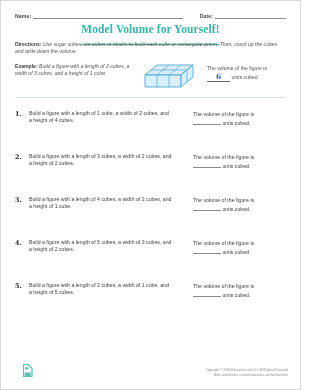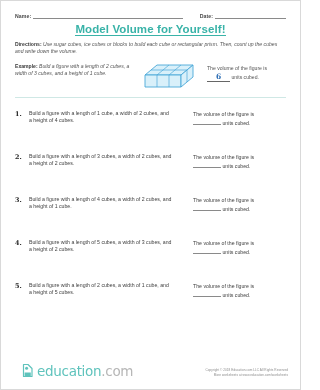--- a/index.html
+++ b/index.html
@@ -54,21 +54,22 @@
     left: 0;
     width: 100%;
     text-align: center;
     font-size: 11.5px;
     font-weight: bold;
     color: #39b3a8;
     letter-spacing: 0.1px;
   }
   .title span {
     border-bottom: 1.1px solid #39b3a8;
-    padding-bottom: 0;
+    padding-bottom: 9px;
+    font-family: Liberation Serif, serif;
   }
 
   
   .directions {
     position: absolute;
     top: 40px;
     left: 14px;
     right: 14px;
     font-size: 5.1px;
     line-height: 7.2px;
@@ -331,23 +332,20 @@
       <span>units cubed.</span>
     </div>
   </div>
 
   <div class="footer-logo">
     <svg class="logo-mark" viewBox="0 0 15 18">
       <path d="M2.5 2.5 L2.5 14.5 L11 14.5 L11 6.5 L7 2.5 Z" fill="#ffffff" stroke="#5fc3bc" stroke-width="1.2" stroke-linejoin="round"></path>
       <path d="M3.6 10.5 L9.8 10.5 L9.8 14 L3.6 14 Z" fill="#5fc3bc"></path>
       <circle cx="5.6" cy="6.2" r="1.5" fill="#5fc3bc"></circle>
     </svg>
-    <div class="logo-word">
-      <span>education</span><span class="dotcom">.com</span>
-    </div>
   </div>
 
   <div class="footer-copy">
     <div>Copyright © 2018 Education.com LLC All Rights Reserved</div>
     <div>More worksheets at www.education.com/worksheets</div>
   </div>
 
 </div>
 
 </body></html>

